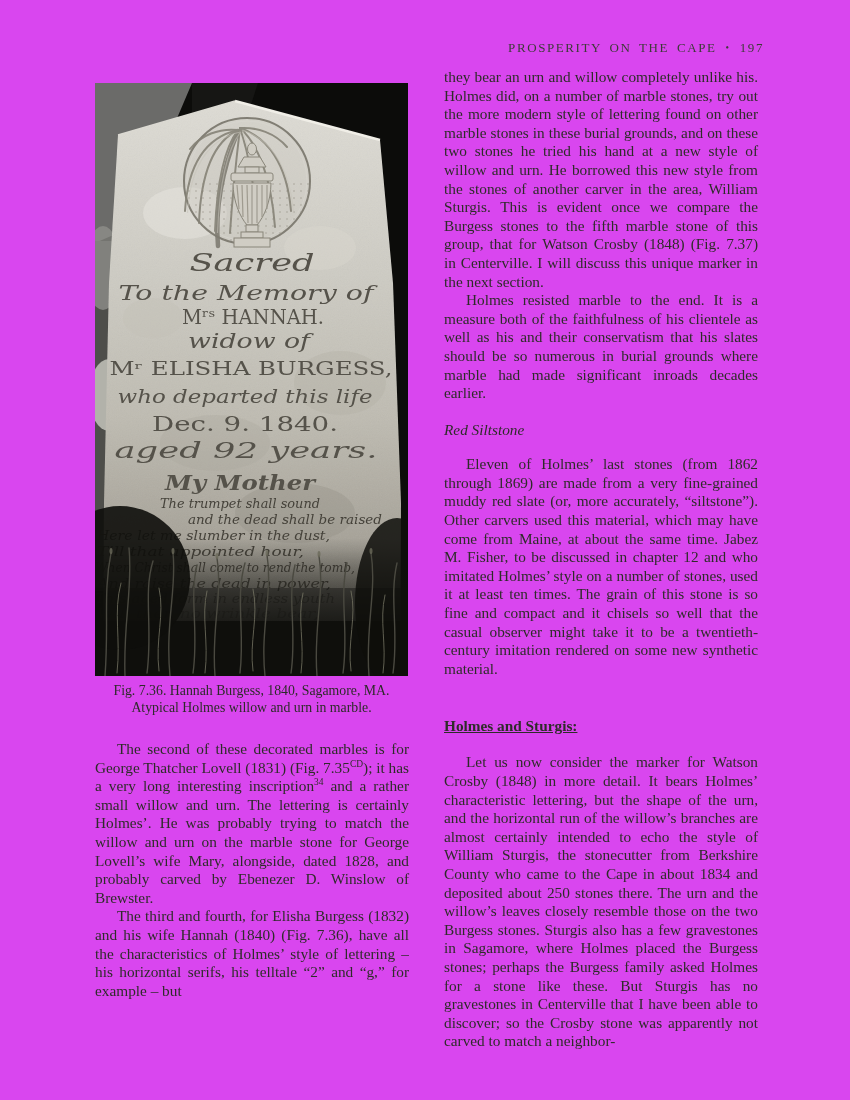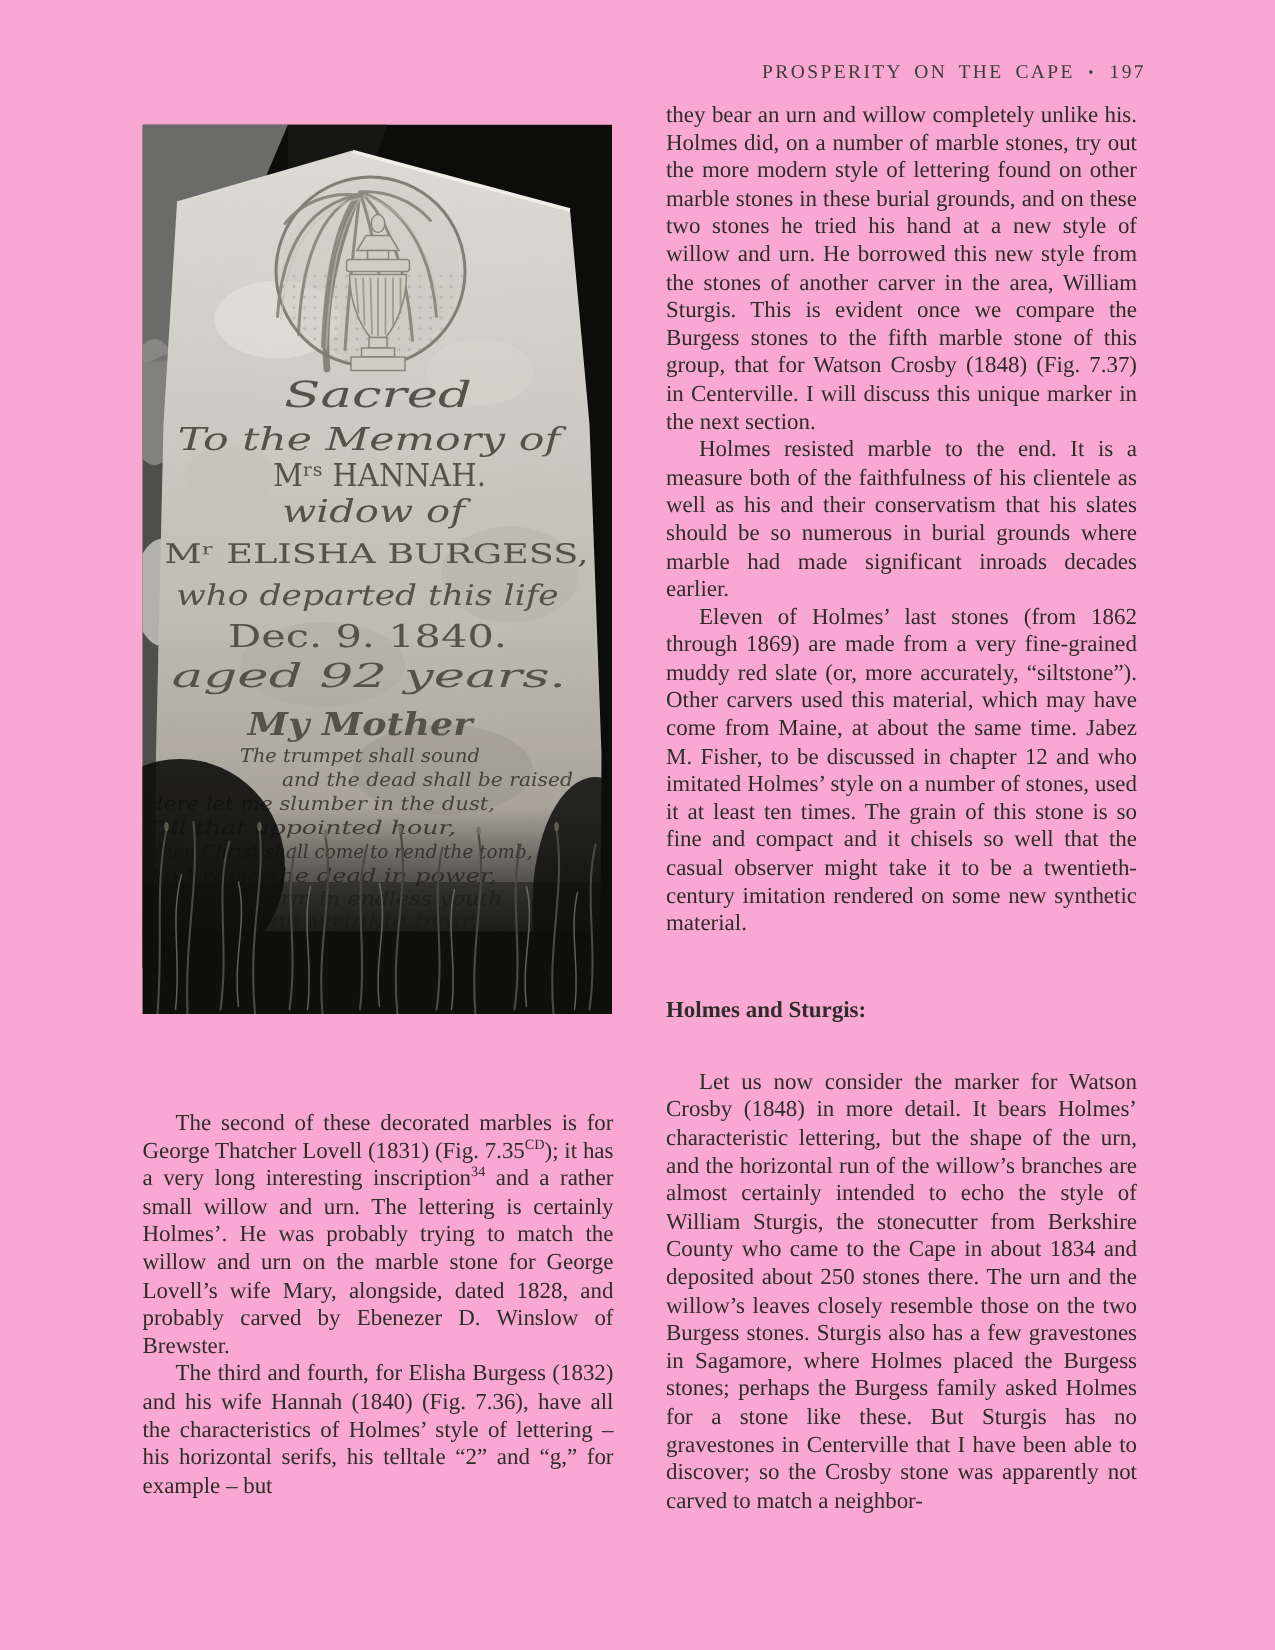--- a/index.html
+++ b/index.html
@@ -1,31 +1,31 @@
 <!DOCTYPE html>
 <html><head>
 <meta charset="utf-8">
 <style>
   html,body{margin:0;padding:0;background:#ffffff;}
-  .page{position:relative;width:850px;height:1100px;background:#f9a8d4;overflow:hidden;
+  .page{position:relative;width:850px;height:1100px;background:#d946ef;overflow:hidden;
         font-family:"Liberation Serif","DejaVu Serif",serif;color:#2e2c29;}
   .running-header{position:absolute;top:40px;right:86px;font-size:13px;letter-spacing:1.6px;
         word-spacing:3px;color:#3d3b38;white-space:nowrap;}
   .hdr-bullet{font-size:10px;margin:0 9px;vertical-align:1px;}
   .photo{position:absolute;left:95px;top:83px;width:313px;height:435px;margin:0;padding:0;}
   .caption{position:absolute;left:95px;top:682px;width:313px;text-align:center;
         font-size:13.8px;line-height:17.3px;color:#2d2b29;}
   .column{position:absolute;font-size:15.3px;line-height:18.6px;text-align:justify;color:#2e2c29;}
   .column.left{left:95px;top:740px;width:314px;}
   .column.right{left:444px;top:68px;width:314px;}
   .p{margin:0;text-indent:0;}
   .p.indent{text-indent:22px;}
   h3{font-size:15.3px;margin:0;font-weight:normal;line-height:18.6px;}
   .h-italic{font-style:italic;margin:18px 0 16px;}
-  .h-bold{font-weight:bold;margin:36px 0 28px;line-height:23px;}
+  .h-bold{font-weight:bold;margin:36px 0 16px;line-height:23px;text-decoration:underline;}
   sup{font-size:0.62em;line-height:0;}
   .ins{font-family:"DejaVu Serif",serif;fill:#55524a;}
   .it{font-style:italic;}
   .v{font-family:"DejaVu Serif",serif;font-style:italic;fill:#45423a;}
 </style>
 </head>
 <body>
 
 <div class="page">
 
@@ -180,26 +180,31 @@
           <ellipse cx="78" cy="468" rx="1.5" ry="3"></ellipse>
           <ellipse cx="122" cy="473" rx="1.5" ry="3"></ellipse>
           <ellipse cx="172" cy="470" rx="1.5" ry="3"></ellipse>
           <ellipse cx="224" cy="471" rx="1.5" ry="3"></ellipse>
           <ellipse cx="276" cy="468" rx="1.5" ry="3"></ellipse>
         </g>
       </g>
     </svg>
   </figure>
 
+  <div class="caption">
+    <div>Fig. 7.36. Hannah Burgess, 1840, Sagamore, MA.</div>
+    <div>Atypical Holmes willow and urn in marble.</div>
+  </div>
 
   <div class="column left">
       <p class="p indent"><span>The second of these decorated marbles is for George Thatcher Lovell (1831) (Fig. 7.35</span><sup>CD</sup><span>); it has a very long interesting inscription</span><sup>34</sup><span> and a rather small willow and urn. The lettering is certainly Holmes’. He was probably trying to match the willow and urn on the marble stone for George Lovell’s wife Mary, alongside, dated 1828, and probably carved by Ebenezer D. Winslow of Brewster.</span></p>
       <p class="p indent"><span>The third and fourth, for Elisha Burgess (1832) and his wife Hannah (1840) (Fig. 7.36), have all the characteristics of Holmes’ style of lettering – his horizontal serifs, his telltale “2” and “g,” for example – but</span></p>
     </div>
   <div class="column right">
       <p class="p"><span>they bear an urn and willow completely unlike his. Holmes did, on a number of marble stones, try out the more modern style of lettering found on other marble stones in these burial grounds, and on these two stones he tried his hand at a new style of willow and urn. He borrowed this new style from the stones of another carver in the area, William Sturgis. This is evident once we compare the Burgess stones to the fifth marble stone of this group, that for Watson Crosby (1848) (Fig. 7.37) in Centerville. I will discuss this unique marker in the next section.</span></p>
       <p class="p indent"><span>Holmes resisted marble to the end. It is a measure both of the faithfulness of his clientele as well as his and their conservatism that his slates should be so numerous in burial grounds where marble had made significant inroads decades earlier.</span></p>
+      <h3 class="h-italic"><span>Red Siltstone</span></h3>
       <p class="p indent"><span>Eleven of Holmes’ last stones (from 1862 through 1869) are made from a very fine-grained muddy red slate (or, more accurately, “siltstone”). Other carvers used this material, which may have come from Maine, at about the same time. Jabez M. Fisher, to be discussed in chapter 12 and who imitated Holmes’ style on a number of stones, used it at least ten times. The grain of this stone is so fine and compact and it chisels so well that the casual observer might take it to be a twentieth-century imitation rendered on some new synthetic material.</span></p>
       <h3 class="h-bold"><span>Holmes and Sturgis:</span><br></h3>
       <p class="p indent"><span>Let us now consider the marker for Watson Crosby (1848) in more detail. It bears Holmes’ characteristic lettering, but the shape of the urn, and the horizontal run of the willow’s branches are almost certainly intended to echo the style of William Sturgis, the stonecutter from Berkshire County who came to the Cape in about 1834 and deposited about 250 stones there. The urn and the willow’s leaves closely resemble those on the two Burgess stones. Sturgis also has a few gravestones in Sagamore, where Holmes placed the Burgess stones; perhaps the Burgess family asked Holmes for a stone like these. But Sturgis has no gravestones in Centerville that I have been able to discover; so the Crosby stone was apparently not carved to match a neighbor-</span></p>
     </div>
 
 </div>
 
 </body></html>

